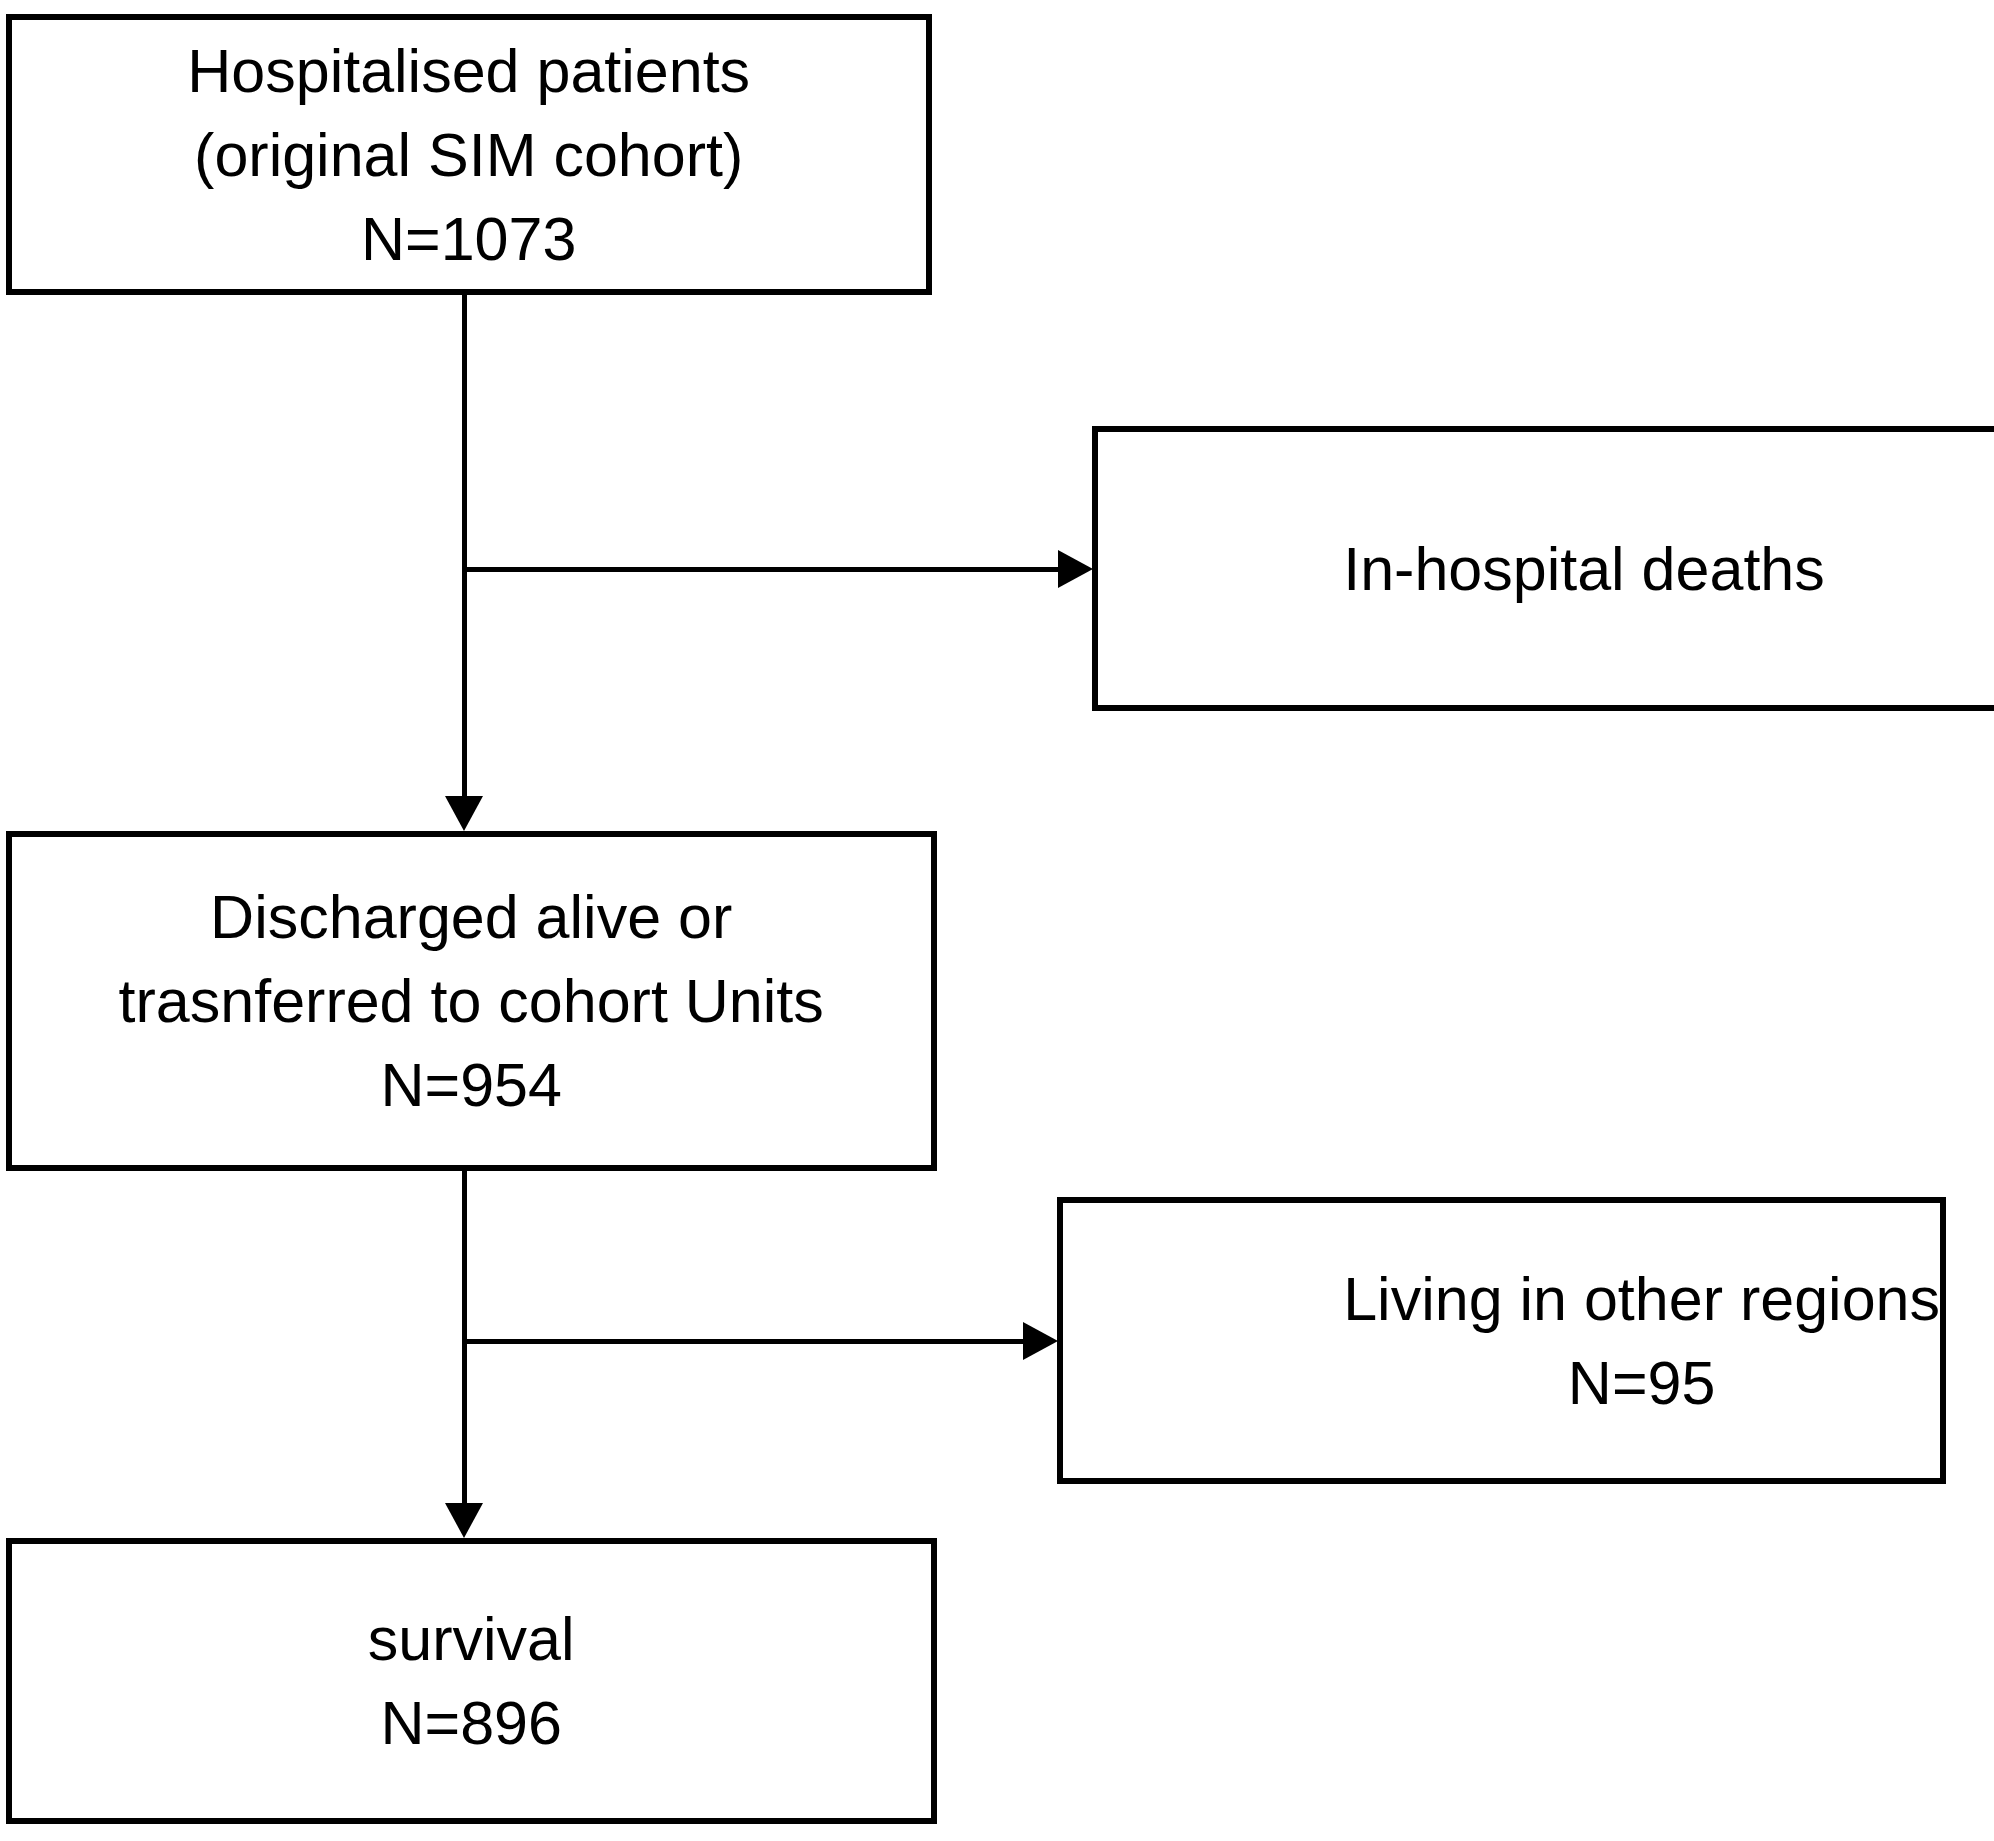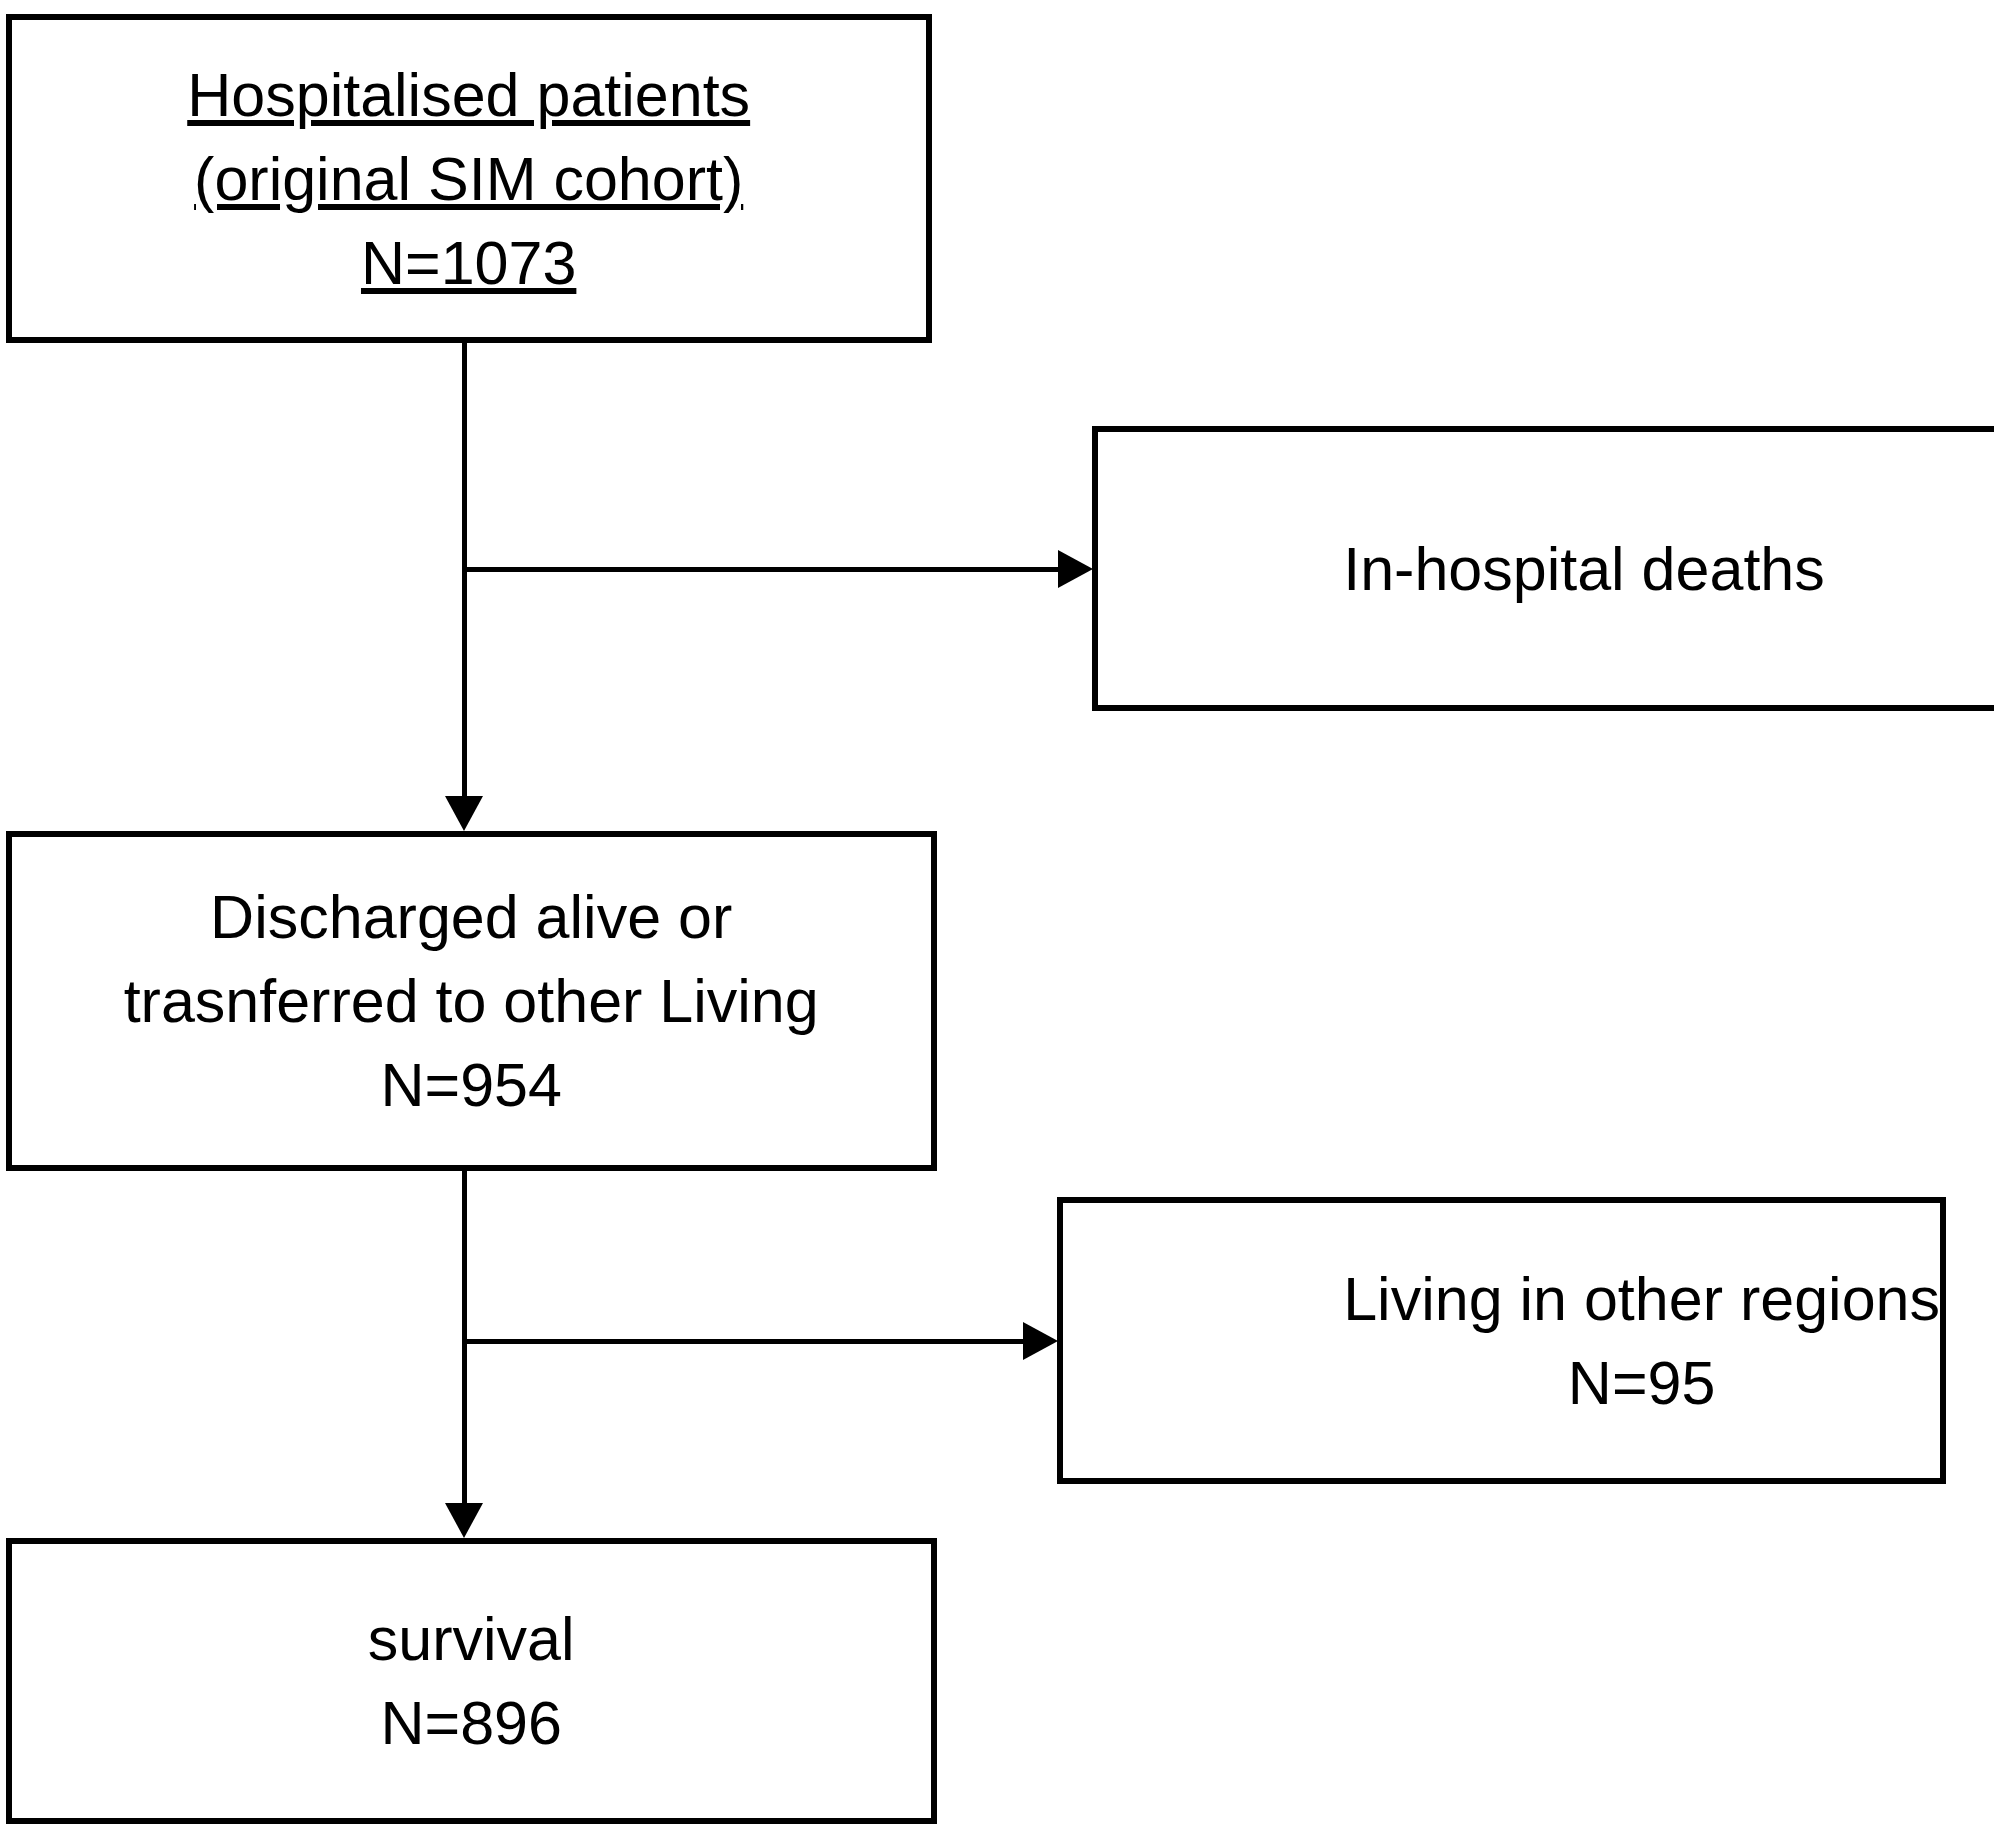--- a/index.html
+++ b/index.html
@@ -46,21 +46,21 @@
     border-right: 19px solid transparent;
     border-top: 35px solid #000000;
   }
   .arrow.right {
     border-top: 19px solid transparent;
     border-bottom: 19px solid transparent;
     border-left: 35px solid #000000;
   }
 
   
-  #node-hospitalised   { left: 5.7px;    top: 14px;   width: 926px; height: 329px; text-decoration: underline; }
+  #node-hospitalised   { left: 5.7px;    top: 14px;   width: 926px; height: 281px; }
   #node-deaths         { left: 1092px; top: 426px;  width: 984px; height: 285px; }
   #node-discharged     { left: 5.7px;    top: 831px; width: 931px; height: 340px; }
   #node-other-regions  { left: 1057px; top: 1197px; width: 889px; height: 287px; justify-content: flex-end; }
   #node-analysed       { left: 5.7px;    top: 1538px; width: 931px; height: 286px; }
 
   
   #conn-v1 { left: 462px;  top: 295px;  width: 4.5px;   height: 504px; }
   #arr-v1  { left: 445px;  top: 796px; }
   #conn-h1 { left: 464px;  top: 567px;  width: 596px; height: 4.5px; }
   #arr-h1  { left: 1058px; top: 550px;  }
@@ -96,21 +96,21 @@
 
   <div class="node" id="node-deaths">
     <div class="ntext">
       <div>In-hospital deaths</div>
     </div>
   </div>
 
   <div class="node" id="node-discharged">
     <div class="ntext">
       <div>Discharged alive or</div>
-      <div>trasnferred to other Living</div>
+      <div>trasnferred to cohort Units</div>
       <div>N=954</div>
     </div>
   </div>
 
   <div class="node" id="node-other-regions">
     <div class="ntext">
       <div>Living in other regions</div>
       <div>N=95</div>
     </div>
   </div>

